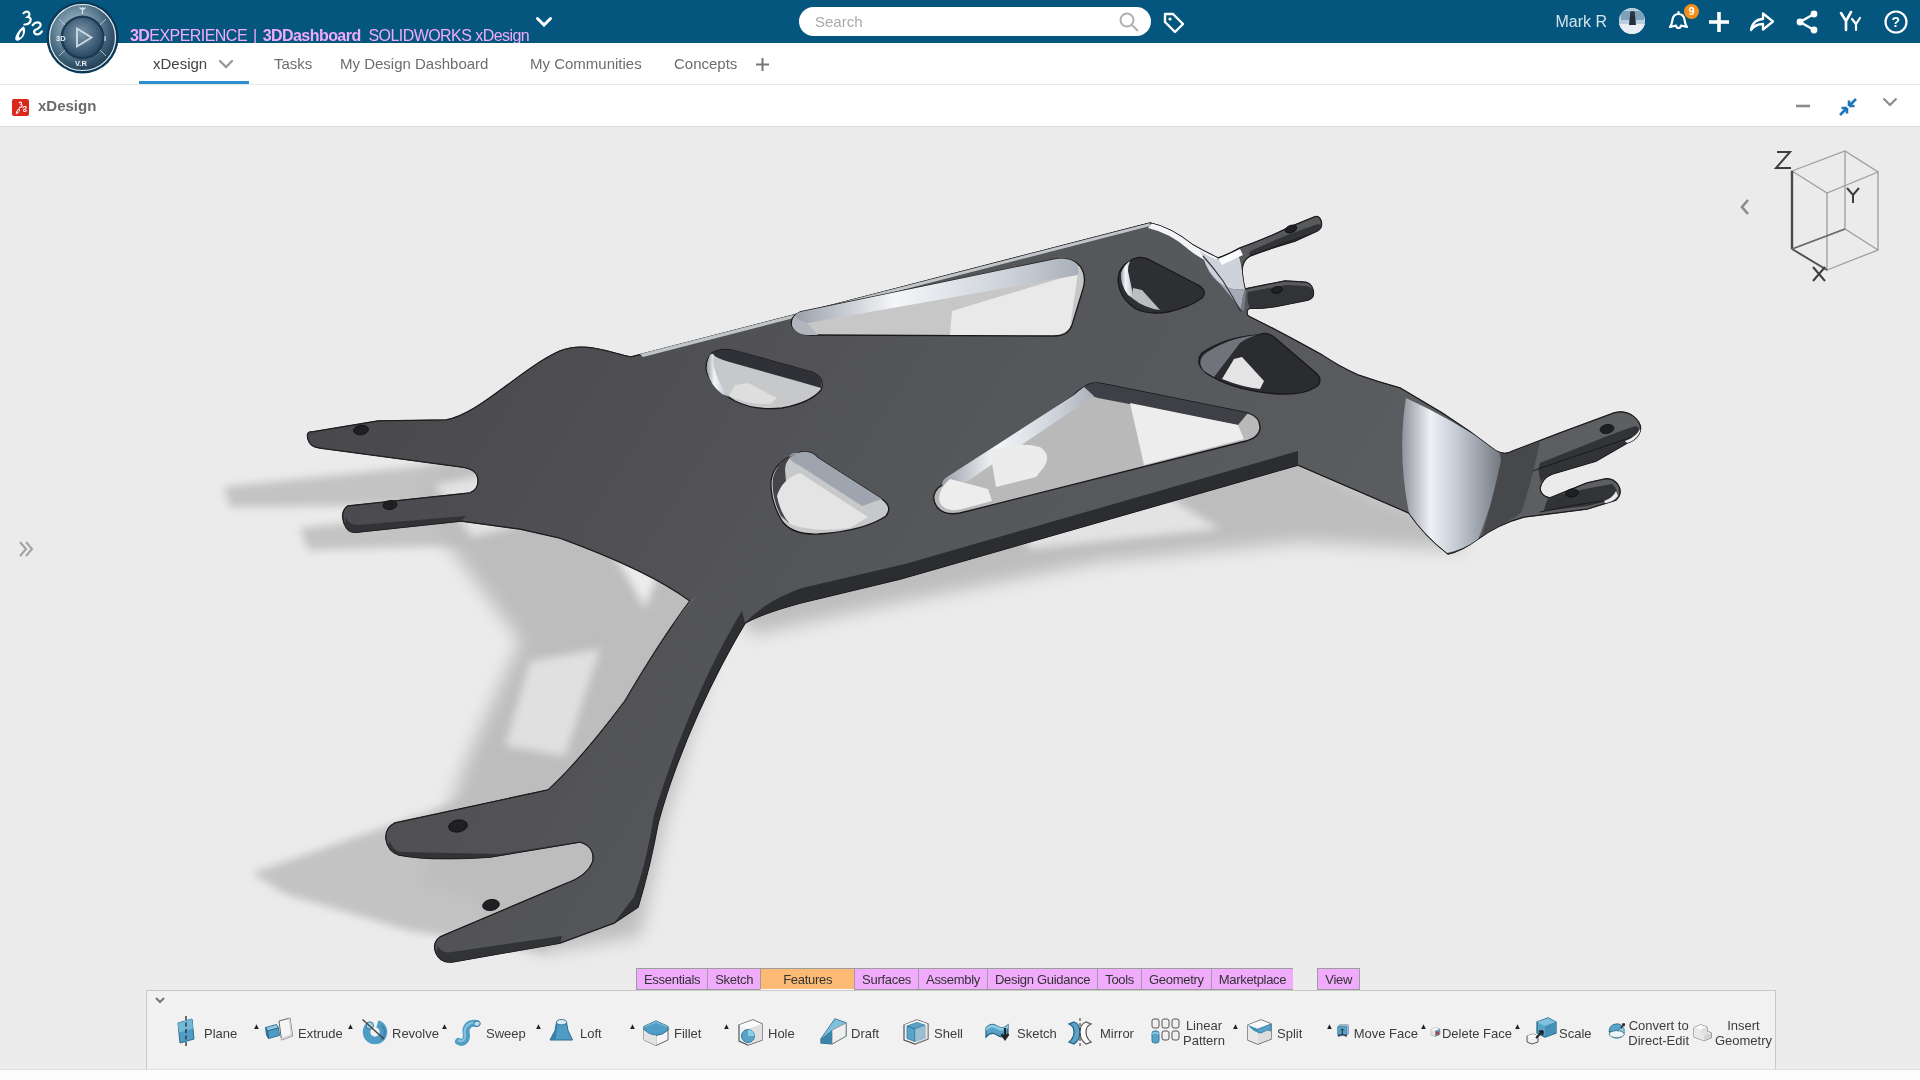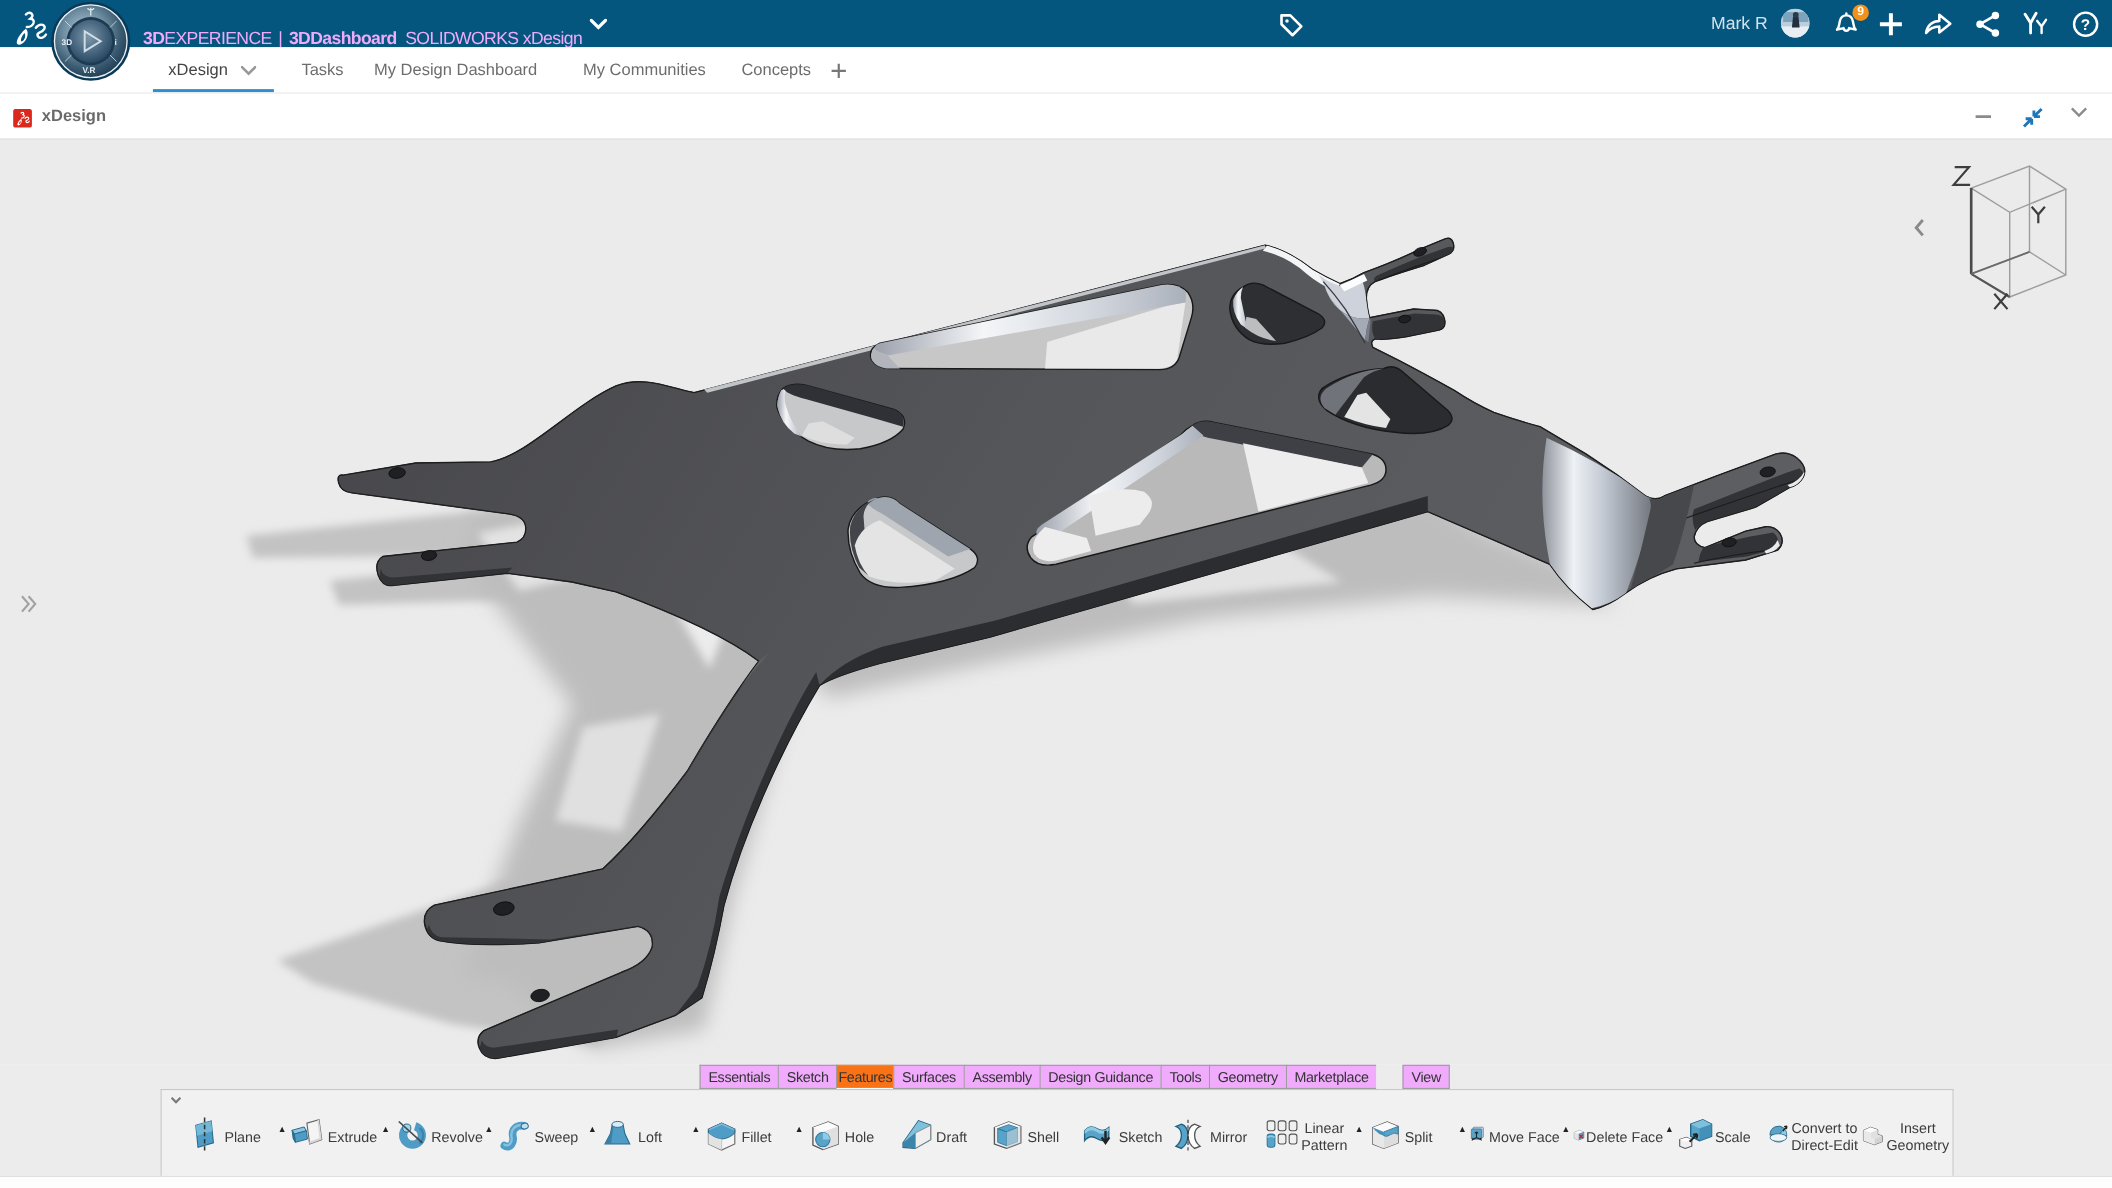--- a/index.html
+++ b/index.html
@@ -35,21 +35,21 @@
 #wtitle { position:absolute; left:38px; top:12px; font-size:15px; font-weight:bold; color:#6a6a6a; }
 .wctl { position:absolute; top:12px; }
 
 
 #viewport { position:absolute; left:0; top:126px; width:1920px; height:842px; background:#ebebeb; border-top:1px solid #dedede; }
 
 
 #btabs { position:absolute; left:636px; top:968px; height:22px; display:flex; z-index:3; }
 .btab { height:22px; line-height:21px; padding:0 7px; font-size:13px; letter-spacing:-0.3px; color:#333; background:#f0abfc; border:1px solid #9d9d9d; border-right:none; }
 .btab:last-child { border-right:1px solid #9d9d9d;margin-left:24px; }
-.btab.active { background:#f97316; border-bottom:1px solid #fff; padding:0 1px; }
+.btab.active { background:#fdba74; border-bottom:1px solid #fff; padding:0 22px; }
 
 
 #toolzone { position:absolute; left:0; top:968px; width:1920px; height:101px; background:#ececec; }
 #toolpanel { position:absolute; left:146px; top:22px; width:1630px; height:79px; background:#f1f1f1; border:1px solid #c8c8c8; border-bottom:none; }
 #collapsebtn { position:absolute; left:3px; top:3px; }
 #tools { position:absolute; left:21px; top:5px; height:72px; display:flex; }
 .tool { display:flex; flex-direction:row; align-items:center; width:83px; }
 .tool .ticon { width:36px; height:36px; }
 .tool .tlabel { font-size:13px; color:#3c3c3c; text-align:center; line-height:15px; margin-top:2px; white-space:nowrap; }
 .tsep { width:11px; display:flex; align-items:center; justify-content:center; color:#222; font-size:8px; padding-bottom:12px; }
@@ -88,20 +88,27 @@
       <path d="M13 18 L19 24 M60 18 L54 24 M13 55 L19 49 M60 55 L54 49" stroke="#c8d6e0" stroke-width="0.8"></path>
       <text x="10" y="40" font-size="7.5" fill="#e8eef3" font-weight="bold" font-family="Liberation Sans">3D</text>
       <text x="58" y="40" font-size="7.5" fill="#e8eef3" font-weight="bold" font-family="Liberation Sans">i</text>
       <text x="29" y="65" font-size="7.5" fill="#e8eef3" font-weight="bold" font-family="Liberation Sans">V.R</text>
       <path d="M36.5 13 L36.5 6 M33.5 6.5 Q36.5 10 39.5 6.5" stroke="#dde8ee" stroke-width="1.2" fill="none"></path>
     </svg>
     <div id="title"><b>3D</b>EXPERIENCE<span class="sep">|</span><b>3DDashboard</b>&nbsp;&nbsp;SOLIDWORKS xDesign</div>
     <svg id="titlechev" width="16" height="10" viewBox="0 0 16 10">
         <path d="M1.5 1.5 L8 8 L14.5 1.5" fill="none" stroke="#fff" stroke-width="3" stroke-linecap="round"></path>
       </svg>
+    <div id="searchbox">
+      <div class="ph">Search</div>
+      <svg width="24" height="22" viewBox="0 0 24 22">
+          <circle cx="10" cy="9" r="6.5" fill="none" stroke="#b0b0b0" stroke-width="2"></circle>
+          <line x1="15" y1="14" x2="21" y2="20" stroke="#b0b0b0" stroke-width="2"></line>
+        </svg>
+    </div>
     <svg id="tagicon" width="24" height="24" viewBox="0 0 24 24">
         <path d="M3 3 L11 3 L21 13 L13 21 L3 11 Z" fill="none" stroke="#fff" stroke-width="2.4" stroke-linejoin="round"></path>
         <circle cx="8" cy="8" r="1.6" fill="#fff"></circle>
       </svg>
     <div id="username">Mark R</div>
     <div class="avatar">
       <svg width="27" height="27" viewBox="0 0 27 27">
           <rect width="27" height="27" fill="#b9cfdd"></rect>
           <rect y="16" width="27" height="11" fill="#e8eef2"></rect>
           <rect x="2" y="3" width="23" height="9" fill="#7da3bc"></rect>

